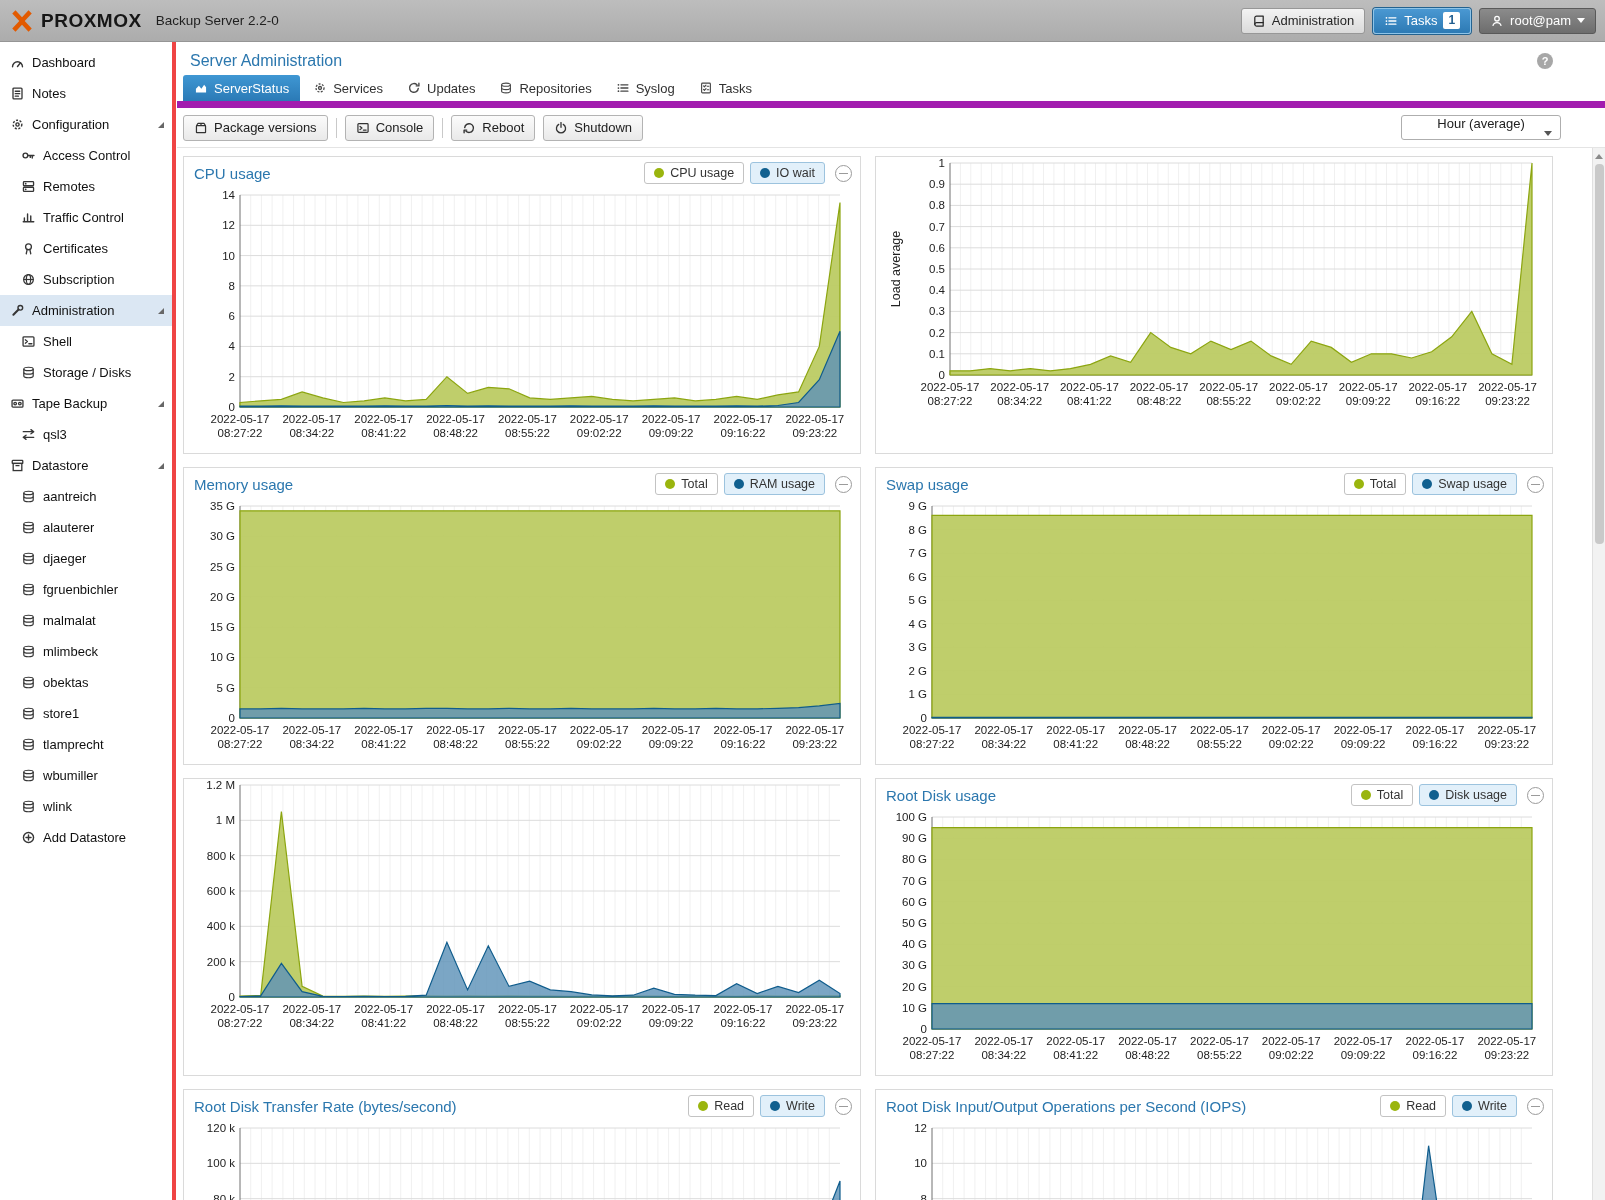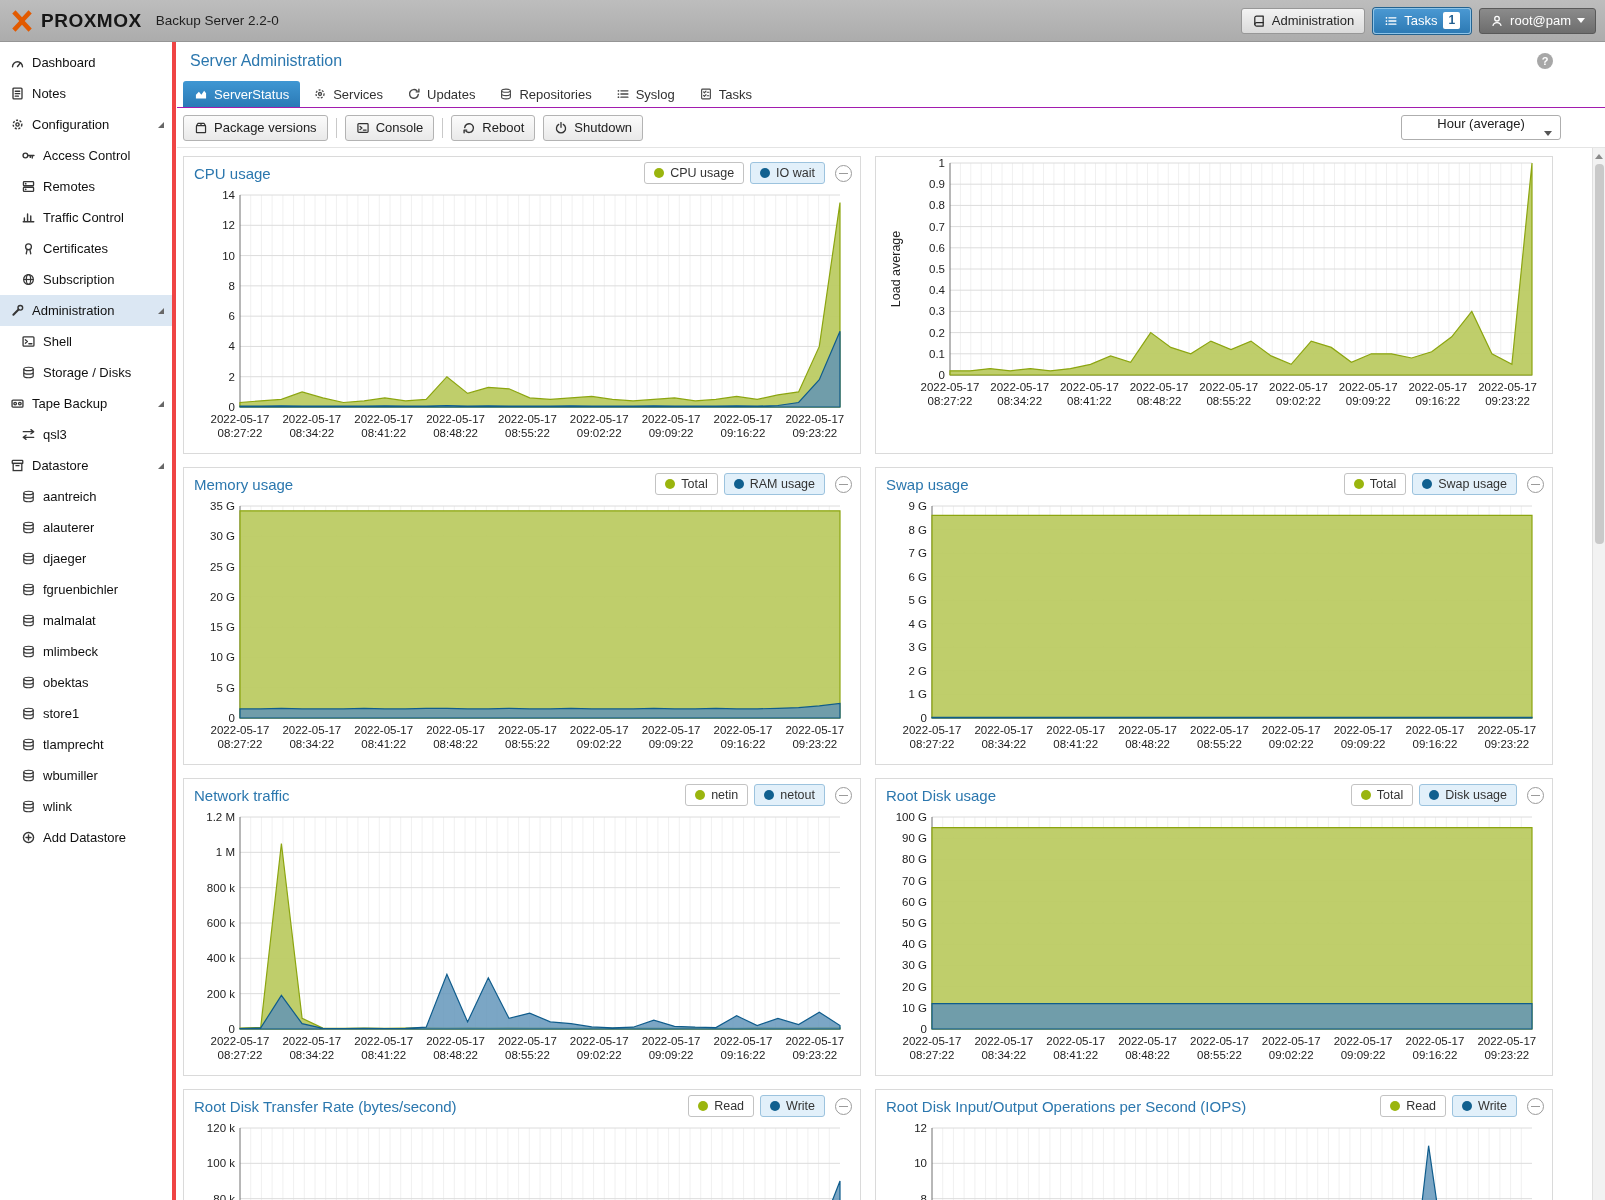--- a/index.html
+++ b/index.html
@@ -39,21 +39,21 @@
   .snav.sel { background:#dbe7f3; }
   .expander { margin-left:auto; width:0; height:0; border-left:6px solid transparent; border-bottom:6px solid #676767; flex:none; }
 
   
   #main { position:absolute; top:42px; left:177px; right:0; bottom:0; background:#fff; overflow:hidden; }
   .page-hd { height:38px; display:flex; align-items:center; padding:0 14px 0 13px; }
   .page-title { color:#2b77ae; font-size:16px; }
   .help-btn { margin-left:auto; margin-right:38px; width:16px; height:16px; border-radius:50%; background:#a7a7a7; color:#fff;
               font-size:11px; font-weight:bold; display:flex; align-items:center; justify-content:center; cursor:pointer; }
 
-  .tabbar { height:28px; display:flex; align-items:flex-end; padding-left:6px; border-bottom:1px solid #a21caf; gap:2px; }
+  .tabbar { height:28px; display:flex; align-items:flex-end; padding-left:6px; border-bottom:7px solid #a21caf; gap:2px; }
   .tab { height:26px; display:flex; align-items:center; gap:6px; padding:0 11px; font-size:13px; color:#313131;
          border-radius:3px 3px 0 0; cursor:pointer; white-space:nowrap; }
   .tab .ico { color:#474747; }
   .tab.active { background:linear-gradient(#3f97d3,#2b7ab6); color:#fff; }
   .tab.active .ico { color:#fff; }
 
   .toolbar { height:40px; display:flex; align-items:center; gap:8px; padding:0 44px 0 6px; border-bottom:1px solid #e4e4e4; }
   .tbtn { height:26px; display:flex; align-items:center; gap:6px; padding:0 10px; background:linear-gradient(#fbfbfb,#e9e9e9);
           border:1px solid #b3b3b3; border-radius:3px; font-size:13px; color:#202020; cursor:pointer; white-space:nowrap; }
   .tbtn .ico { color:#333; }
@@ -668,32 +668,20 @@
           <text x="405.25" y="248" text-anchor="middle" font-size="11.5" fill="#222">09:02:22</text>
           <text x="477.09999999999997" y="234" text-anchor="middle" font-size="11.5" fill="#222">2022-05-17</text>
           <text x="477.09999999999997" y="248" text-anchor="middle" font-size="11.5" fill="#222">09:09:22</text>
           <text x="548.95" y="234" text-anchor="middle" font-size="11.5" fill="#222">2022-05-17</text>
           <text x="548.95" y="248" text-anchor="middle" font-size="11.5" fill="#222">09:16:22</text>
           <text x="620.8" y="234" text-anchor="middle" font-size="11.5" fill="#222">2022-05-17</text>
           <text x="620.8" y="248" text-anchor="middle" font-size="11.5" fill="#222">09:23:22</text>
         </svg>
       </div>
       <div class="panel">
-        <div class="panel-hd">
-          <span class="panel-title">Network traffic</span>
-          <span class="leg">
-            <i class="dot" style="background: rgb(154, 181, 14);"></i>
-            <span>netin</span>
-          </span>
-          <span class="leg pressed">
-            <i class="dot" style="background: rgb(17, 96, 143);"></i>
-            <span>netout</span>
-          </span>
-          <span class="collapse-btn"></span>
-        </div>
         <svg class="chart" viewBox="0 0 656 258" width="656" height="258">
           <path d="M56.7 6V218M67.4 6V218M78.1 6V218M88.9 6V218M99.6 6V218M110.3 6V218M121.0 6V218M131.7 6V218M142.4 6V218M153.1 6V218M163.9 6V218M174.6 6V218M185.3 6V218M196.0 6V218M206.7 6V218M217.4 6V218M228.1 6V218M238.9 6V218M249.6 6V218M260.3 6V218M271.0 6V218M281.7 6V218M292.4 6V218M303.1 6V218M313.9 6V218M324.6 6V218M335.3 6V218M346.0 6V218M356.7 6V218M367.4 6V218M378.1 6V218M388.9 6V218M399.6 6V218M410.3 6V218M421.0 6V218M431.7 6V218M442.4 6V218M453.1 6V218M463.9 6V218M474.6 6V218M485.3 6V218M496.0 6V218M506.7 6V218M517.4 6V218M528.1 6V218M538.9 6V218M549.6 6V218M560.3 6V218M571.0 6V218M581.7 6V218M592.4 6V218M603.1 6V218M613.9 6V218M624.6 6V218M635.3 6V218" stroke="#f0f0f0" stroke-width="1" fill="none"></path>
           <text x="41" y="222" text-anchor="end" font-size="11.5" fill="#222">0</text>
           <line x1="46" y1="182.66666666666666" x2="646" y2="182.66666666666666" stroke="#dcdcdc"></line>
           <text x="41" y="186.66666666666666" text-anchor="end" font-size="11.5" fill="#222">200 k</text>
           <line x1="46" y1="147.33333333333331" x2="646" y2="147.33333333333331" stroke="#dcdcdc"></line>
           <text x="41" y="151.33333333333331" text-anchor="end" font-size="11.5" fill="#222">400 k</text>
           <line x1="46" y1="112" x2="646" y2="112" stroke="#dcdcdc"></line>
           <text x="41" y="116" text-anchor="end" font-size="11.5" fill="#222">600 k</text>
           <line x1="46" y1="76.66666666666666" x2="646" y2="76.66666666666666" stroke="#dcdcdc"></line>

